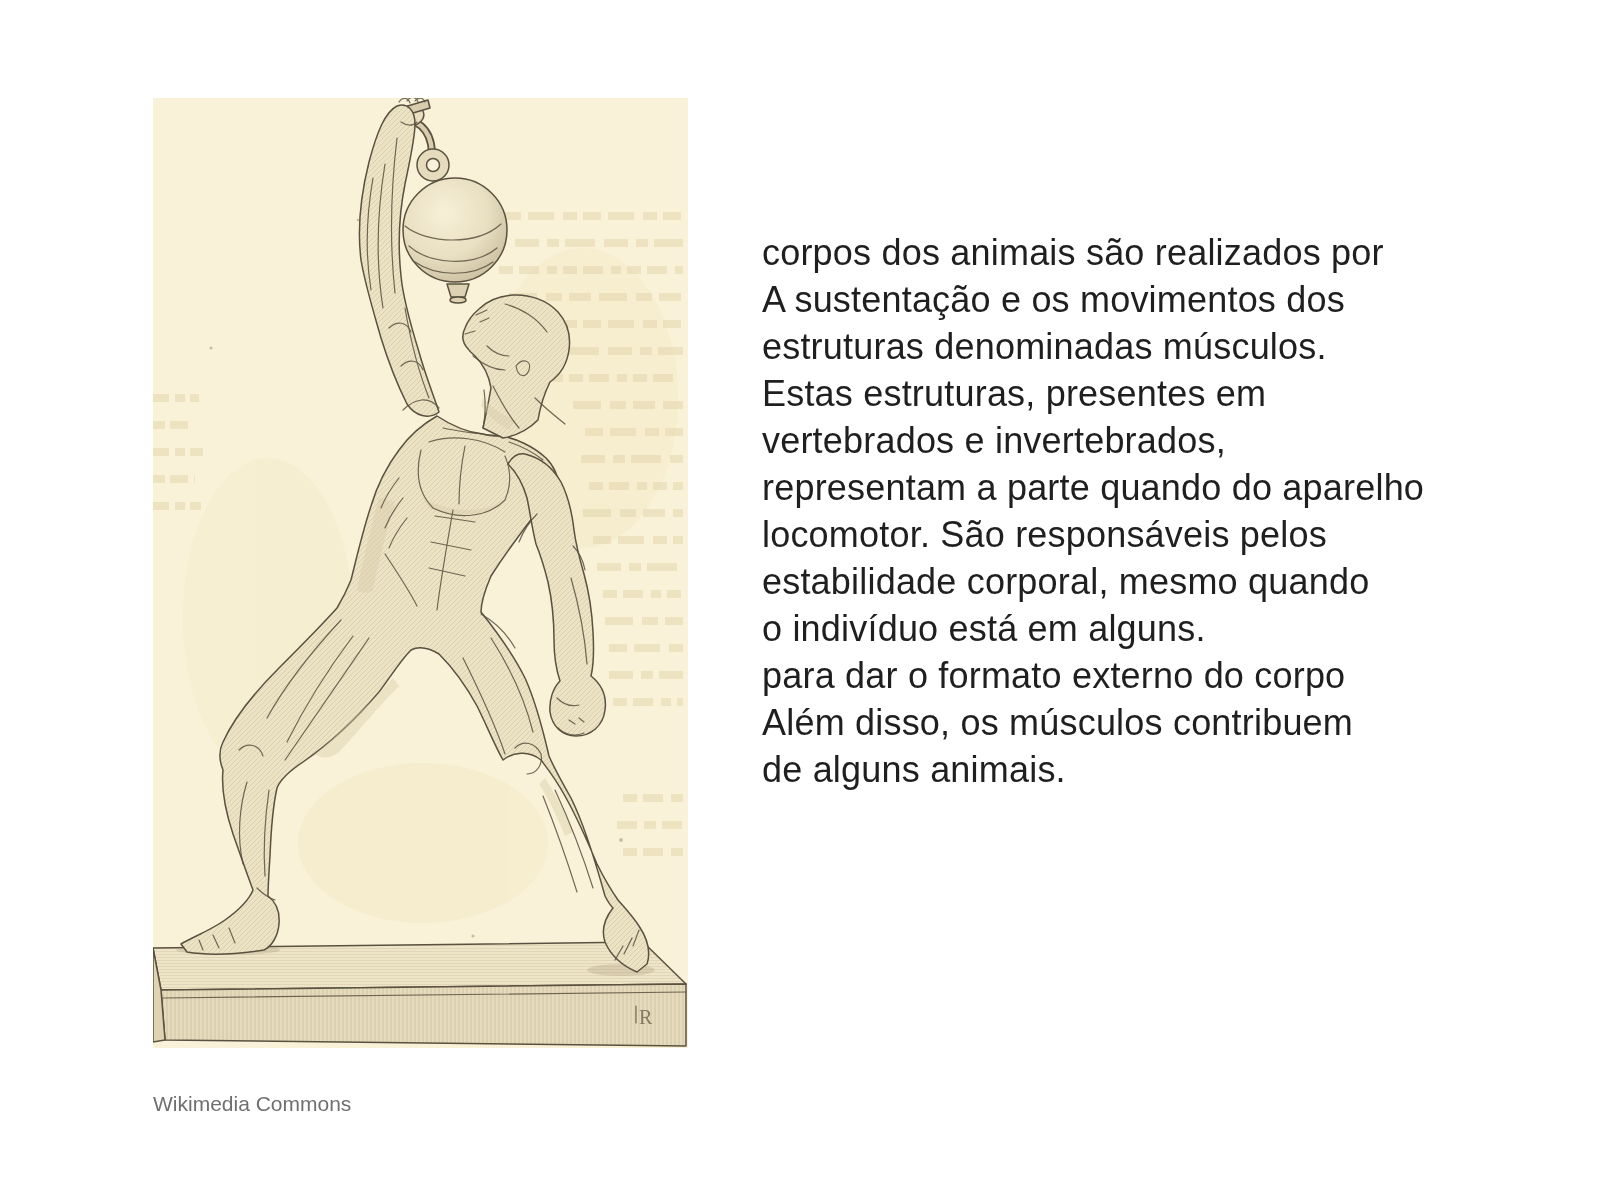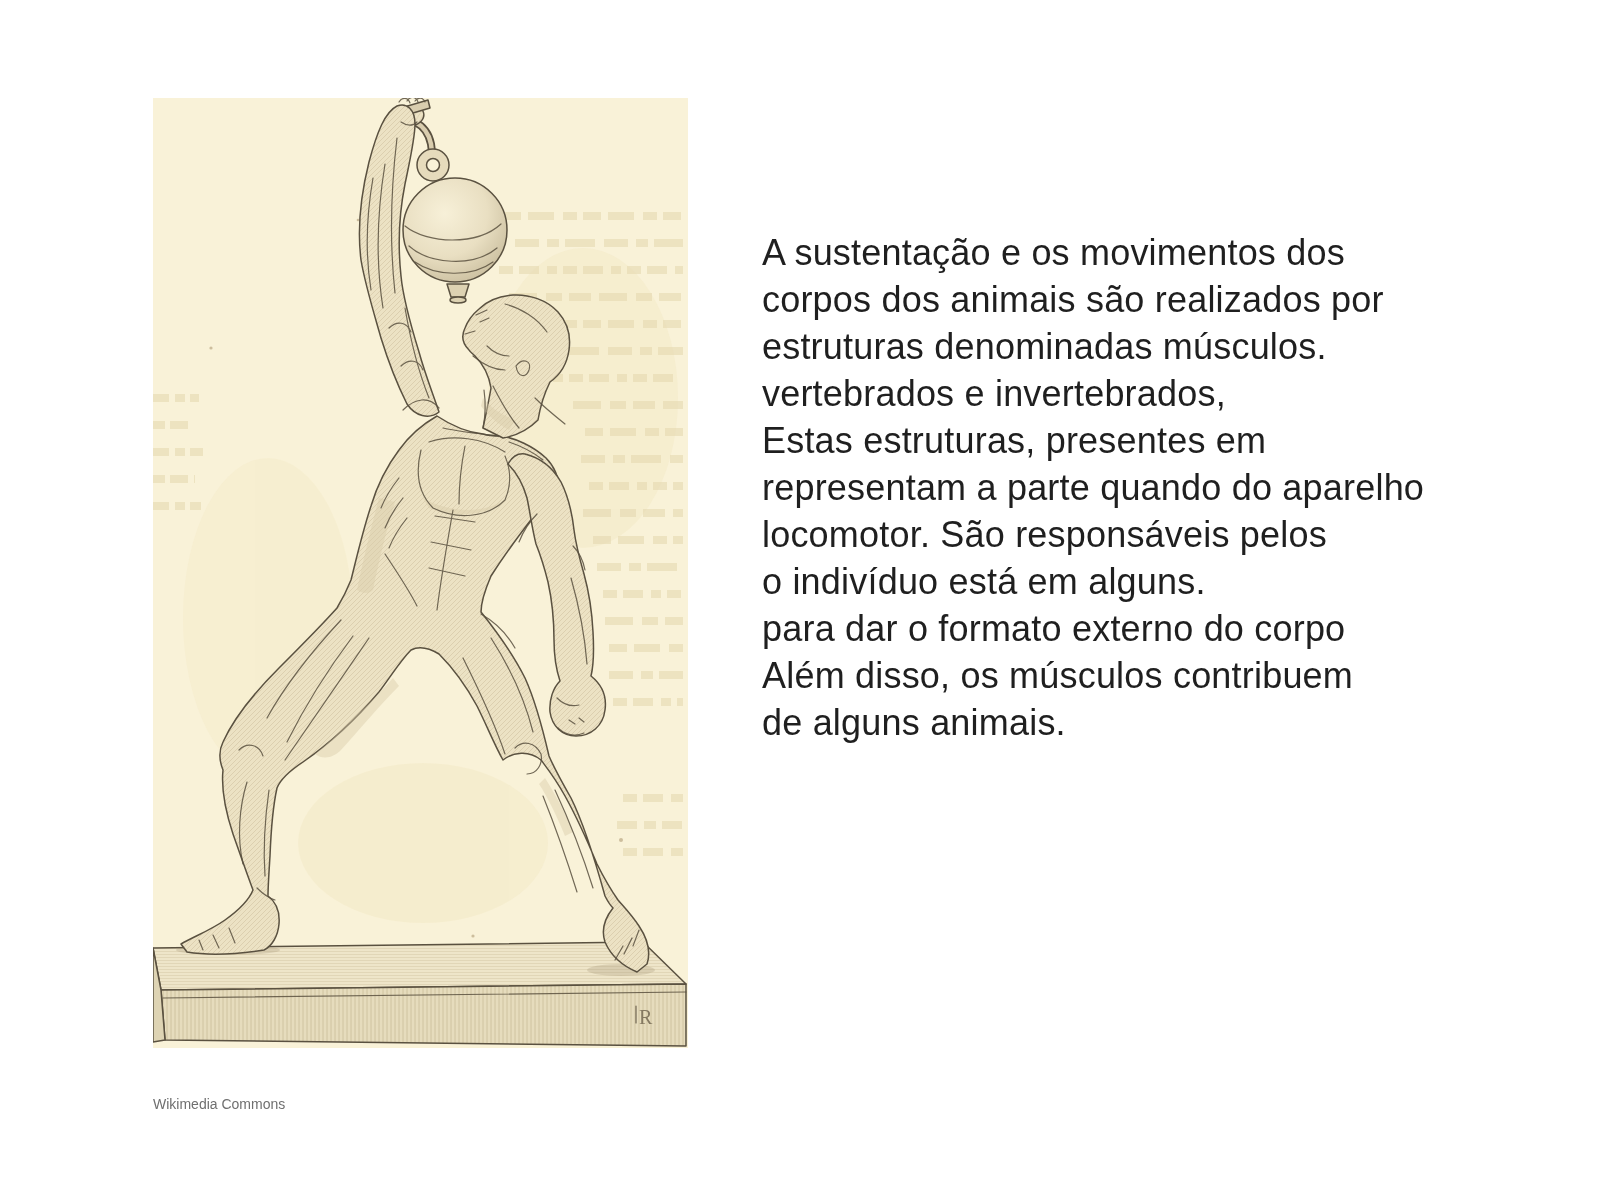--- a/index.html
+++ b/index.html
@@ -10,21 +10,21 @@
     width:1600px;height:1200px;position:relative;overflow:hidden;
     background:var(--page-bg);
     font-family:"Liberation Sans",sans-serif;
   }
   .illustration{
     position:absolute;left:153px;top:98px;width:535px;height:950px;
   }
   .illustration svg{display:block;width:535px;height:950px}
   .caption{
     position:absolute;left:153px;top:1093px;
-    font-size:14px;line-height:22px;color:var(--caption);
+    font-size:21px;line-height:22px;color:var(--caption);
   }
   .textblock{
     position:absolute;left:762px;top:229px;width:760px;
     color:var(--text);font-size:36px;line-height:47px;letter-spacing:0.2px;
   }
   .tline{white-space:nowrap}
   .bold{font-weight:400}
 
   
   .paper-fill{fill:var(--paper)}
@@ -301,24 +301,25 @@
     <g>
       <path d="M 483,908 L 483,925" class="outline-thin" opacity="0.7"></path>
       <text x="486" y="926" font-family="Liberation Serif, serif" font-size="20" fill="#756a54" opacity="0.85">R</text>
     </g>
   </svg>
 </div>
 
 <div class="caption">Wikimedia Commons</div>
 
 <div class="textblock">
+    <div class="tline"><span>corpos dos animais são realizados por</span></div>
     <div class="tline"><span>A sustentação e os movimentos dos</span></div>
-    <div class="tline"><span>corpos dos animais são realizados por</span></div>
     <div class="tline"><span>estruturas denominadas </span><span class="bold">músculos</span><span>.</span></div>
+    <div class="tline"><span>Estas estruturas, presentes em</span></div>
     <div class="tline"><span>vertebrados e invertebrados,</span></div>
-    <div class="tline"><span>Estas estruturas, presentes em</span></div>
     <div class="tline"><span>representam a parte quando do aparelho</span></div>
     <div class="tline"><span>locomotor. São responsáveis pelos</span></div>
+    <div class="tline"><span>estabilidade corporal, mesmo quando</span></div>
     <div class="tline"><span>o indivíduo está em alguns.</span></div>
     <div class="tline"><span>para dar o formato externo do corpo</span></div>
     <div class="tline"><span>Além disso, os músculos contribuem</span></div>
     <div class="tline"><span>de alguns animais.</span></div>
   </div>
 
 </body></html>

